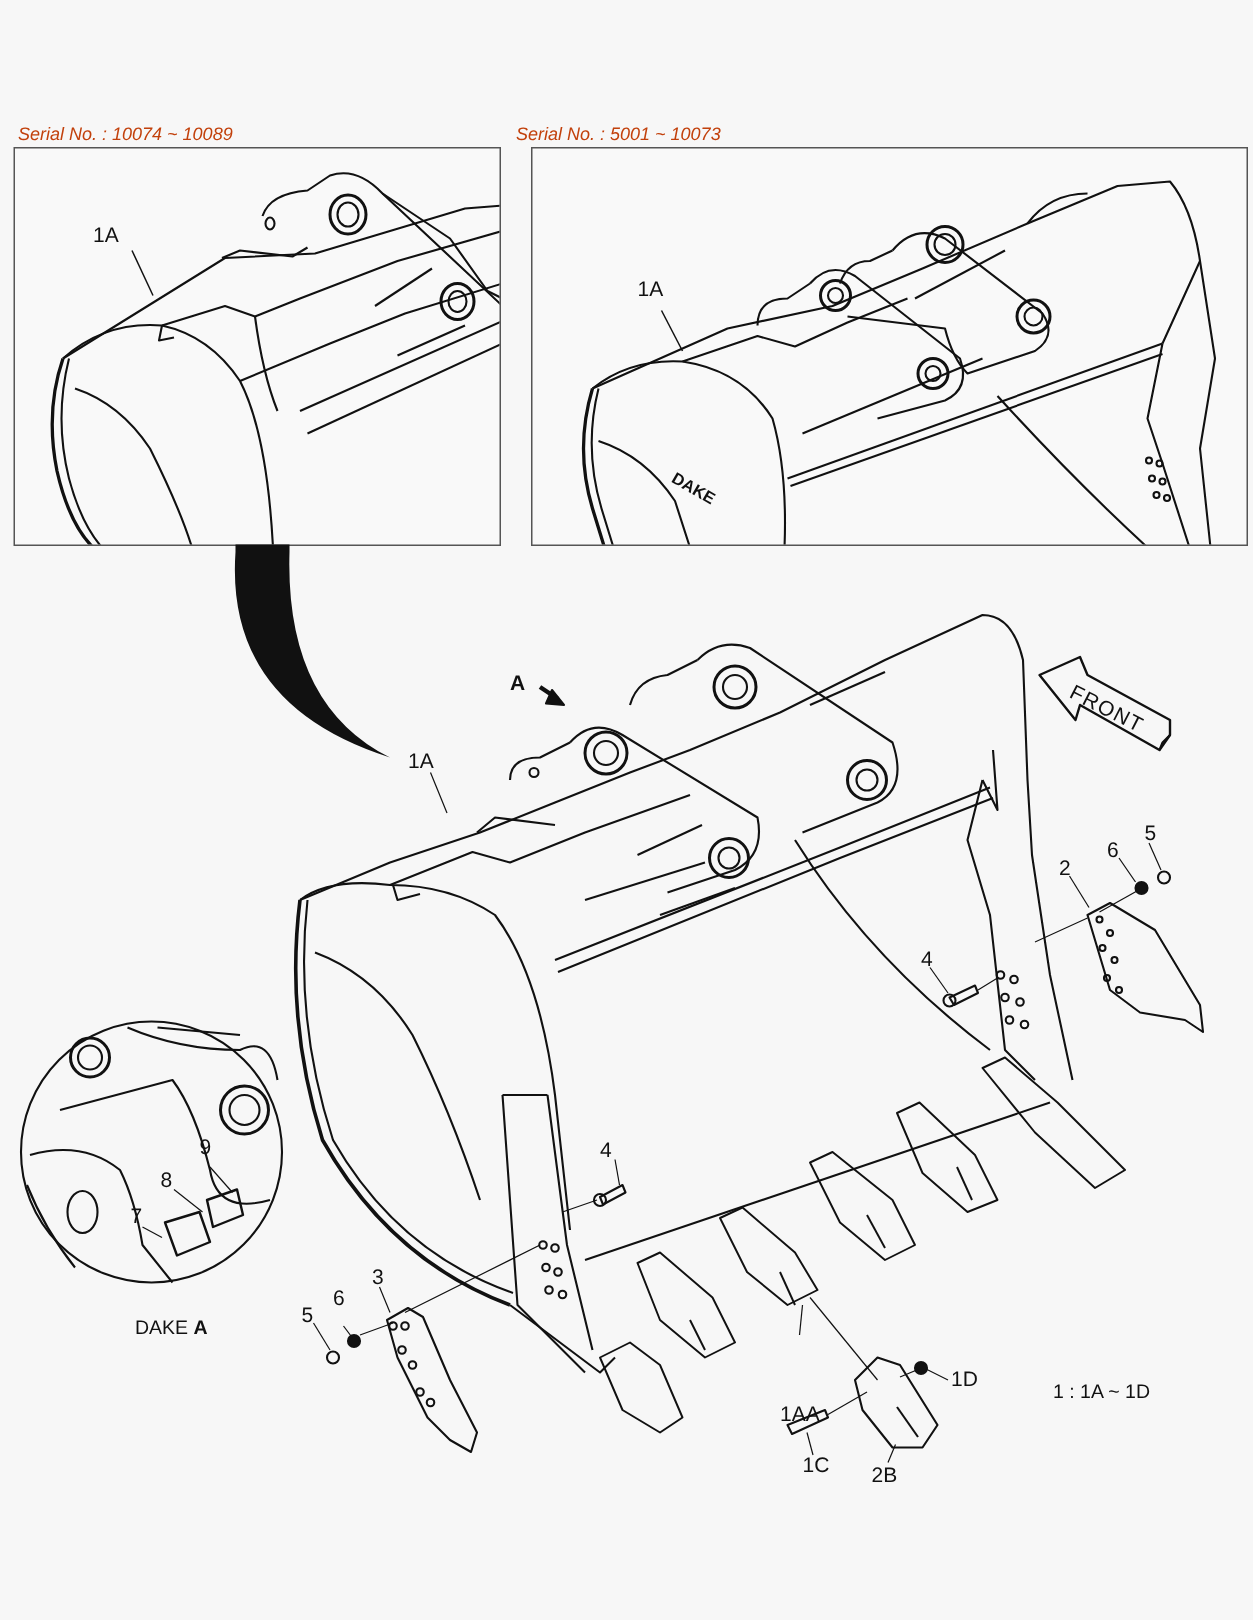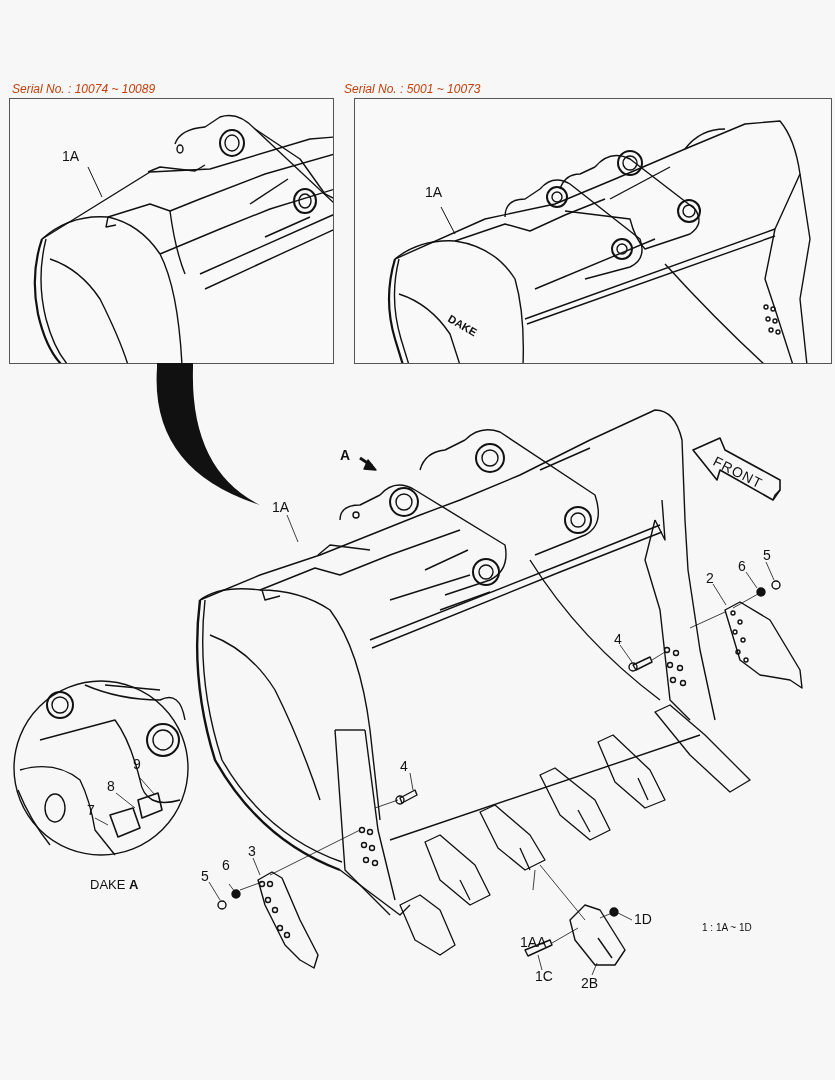--- a/index.html
+++ b/index.html
@@ -26,21 +26,21 @@
     }
     svg { position: absolute; left: 0; top: 0; }
     .lbl {
       position: absolute;
       font-size: 14px;
       line-height: 12px;
       white-space: nowrap;
     }
     .view-a { font-size: 13px; }
     .view-a b { font-weight: bold; }
-    .legend { font-size: 10px; }
+    .legend { font-size: 13px; }
     .front-text {
       position: absolute;
       font-size: 14px;
       letter-spacing: 1px;
       transform: rotate(27deg);
       transform-origin: left top;
     }
   </style>
 </head>
 <body>

